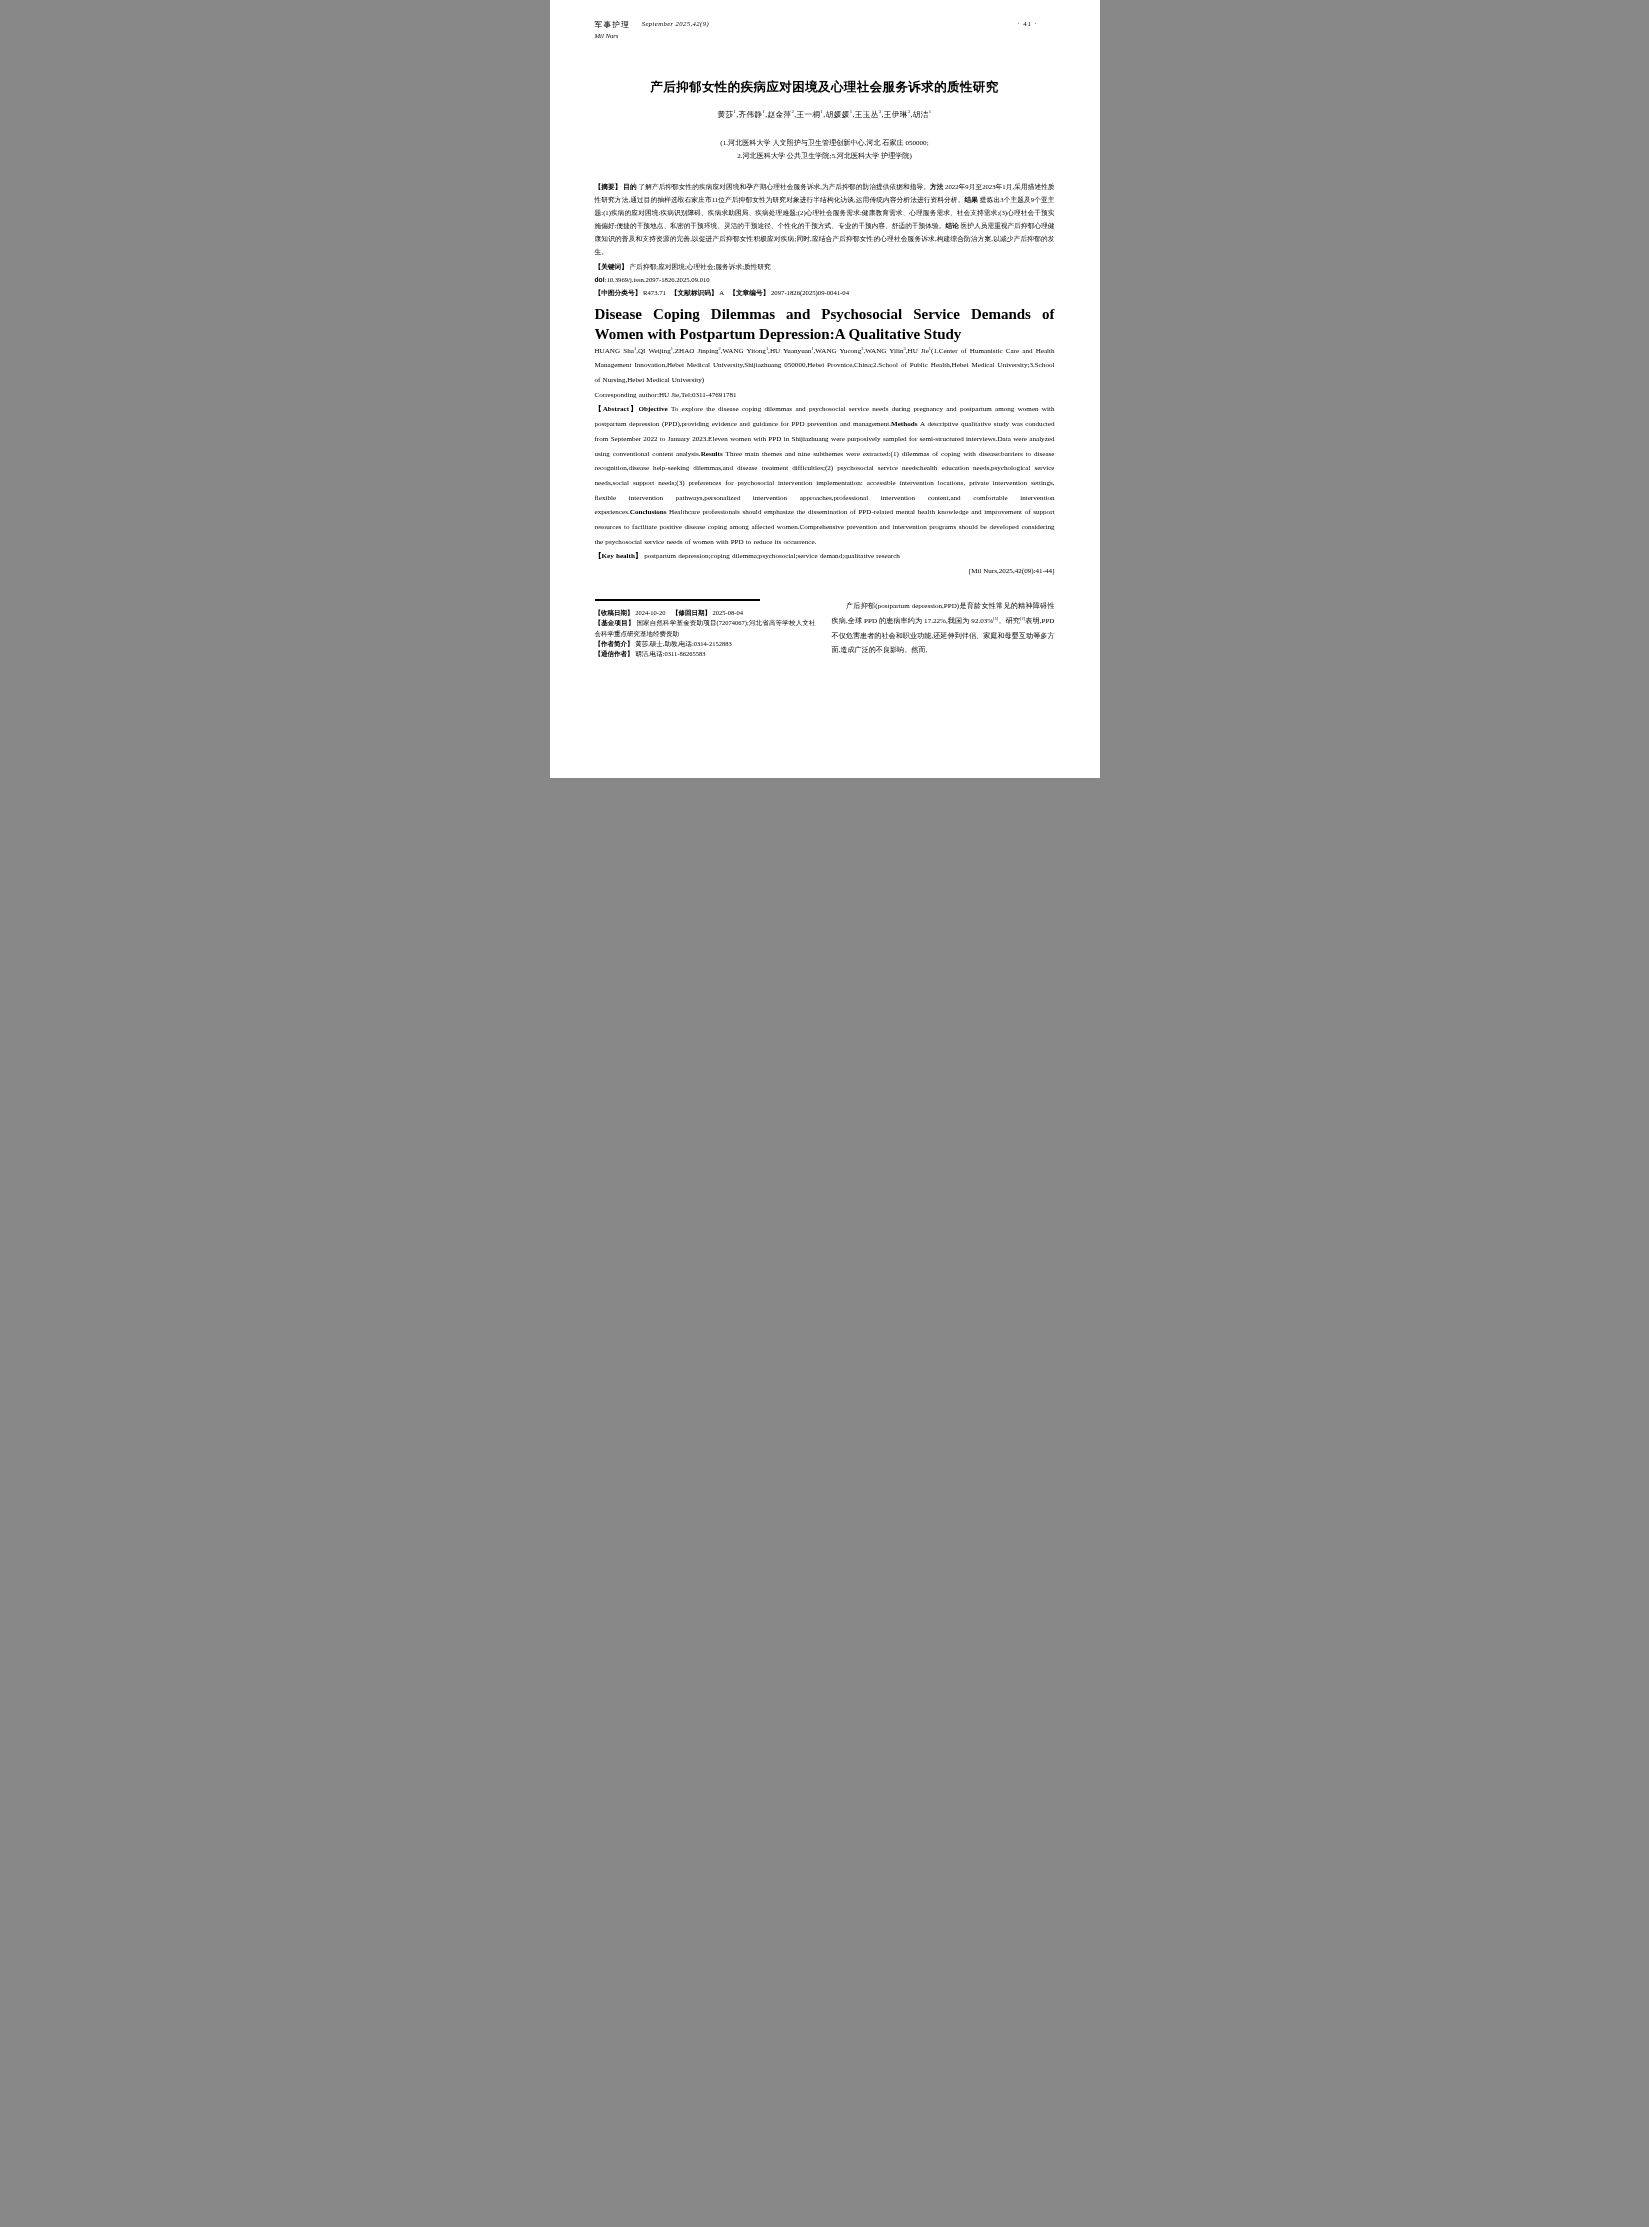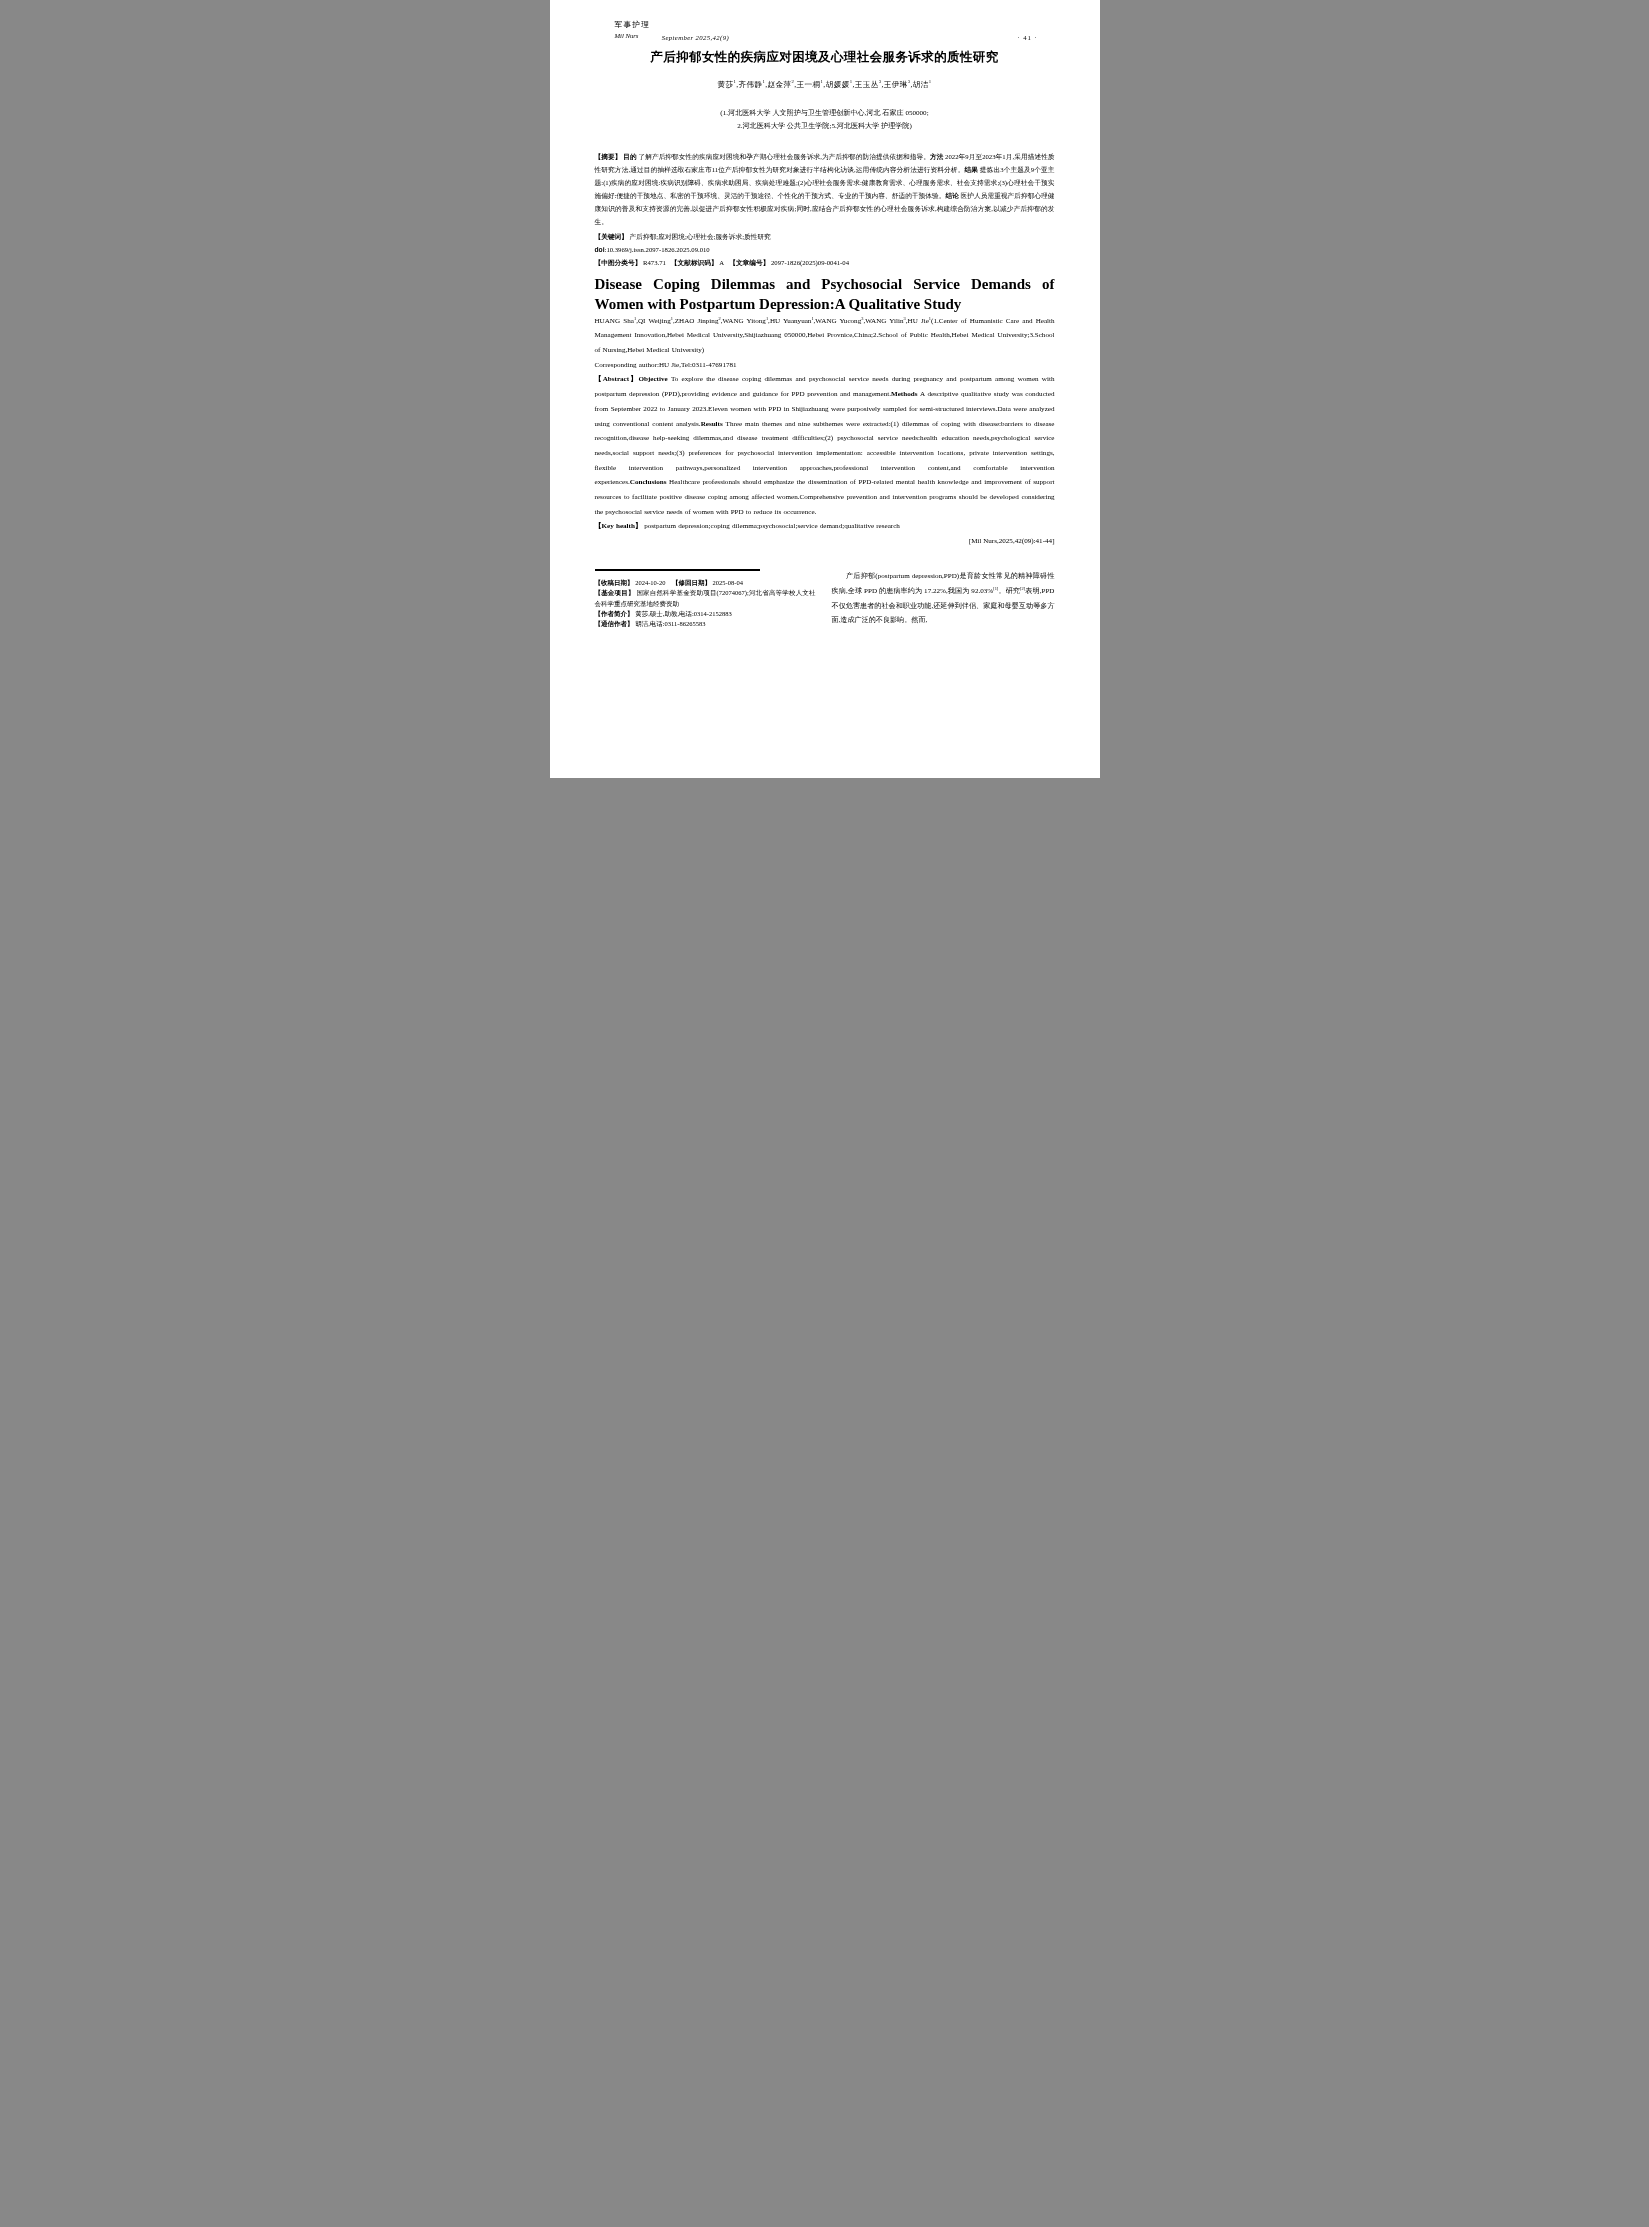--- a/index.html
+++ b/index.html
@@ -2,28 +2,28 @@
 <html style="font-size:7.1px"><head>
 <meta charset="utf-8">
 <style>
   html,body{margin:0;padding:0;background:#888;}
   .page{
     width:550px;min-height:778px;margin:0 auto;background:#ffffff;
     box-sizing:border-box;padding:20px 45px 27px 45px;
     font-family:"Liberation Serif","DejaVu Serif",serif;color:#000;
   }
   
-  .header{display:flex;align-items:flex-end;margin-left:20px;}
+  .header{display:flex;align-items:flex-start;}
   .jname-cn{font-size:7.6px;line-height:10.7px;letter-spacing:1.3px;}
   .jname-en{font-size:6.7px;line-height:10.7px;font-style:italic;}
   .issue{font-size:6.7px;font-style:italic;margin-left:11.6px;letter-spacing:0.4px;}
   .pagenum{margin-left:auto;margin-right:17px;font-size:6.7px;letter-spacing:0.9px;}
   
   .title-cn{
-    margin-top:8px;text-align:center;font-size:12.5px;line-height:17px;font-weight:700;
+    margin-top:38px;text-align:center;font-size:12.5px;line-height:17px;font-weight:700;
     font-family:"Liberation Sans","DejaVu Sans",sans-serif;letter-spacing:0.4px;
   }
   .authors-cn{margin-top:12.5px;text-align:center;font-size:7.6px;line-height:11.6px;letter-spacing:0.4px;}
   .affil-cn{text-align:center;font-size:7.1px;line-height:13.4px;margin-top:16px;}
   
   .cn-abs{margin-top:17px;font-size:6.7px;line-height:13px;text-align:justify;}
   .cn-line{font-size:6.7px;line-height:13px;}
   .cn b,.cn-abs b,.cn-line b{font-family:"Liberation Sans","DejaVu Sans",sans-serif;font-weight:700;}
   
   .title-en{margin-top:4.5px;font-size:15px;line-height:20px;font-weight:700;text-align:justify;}

